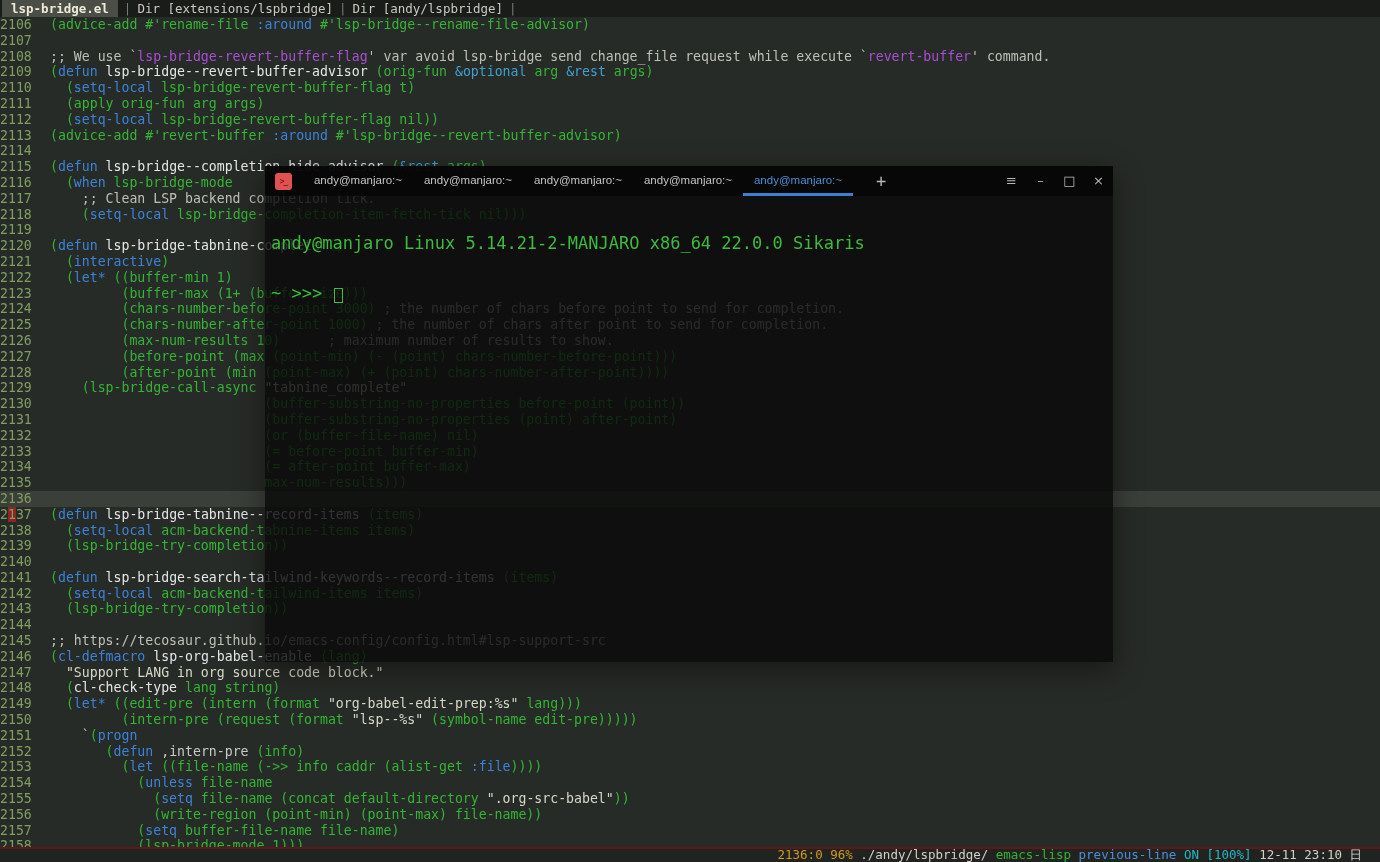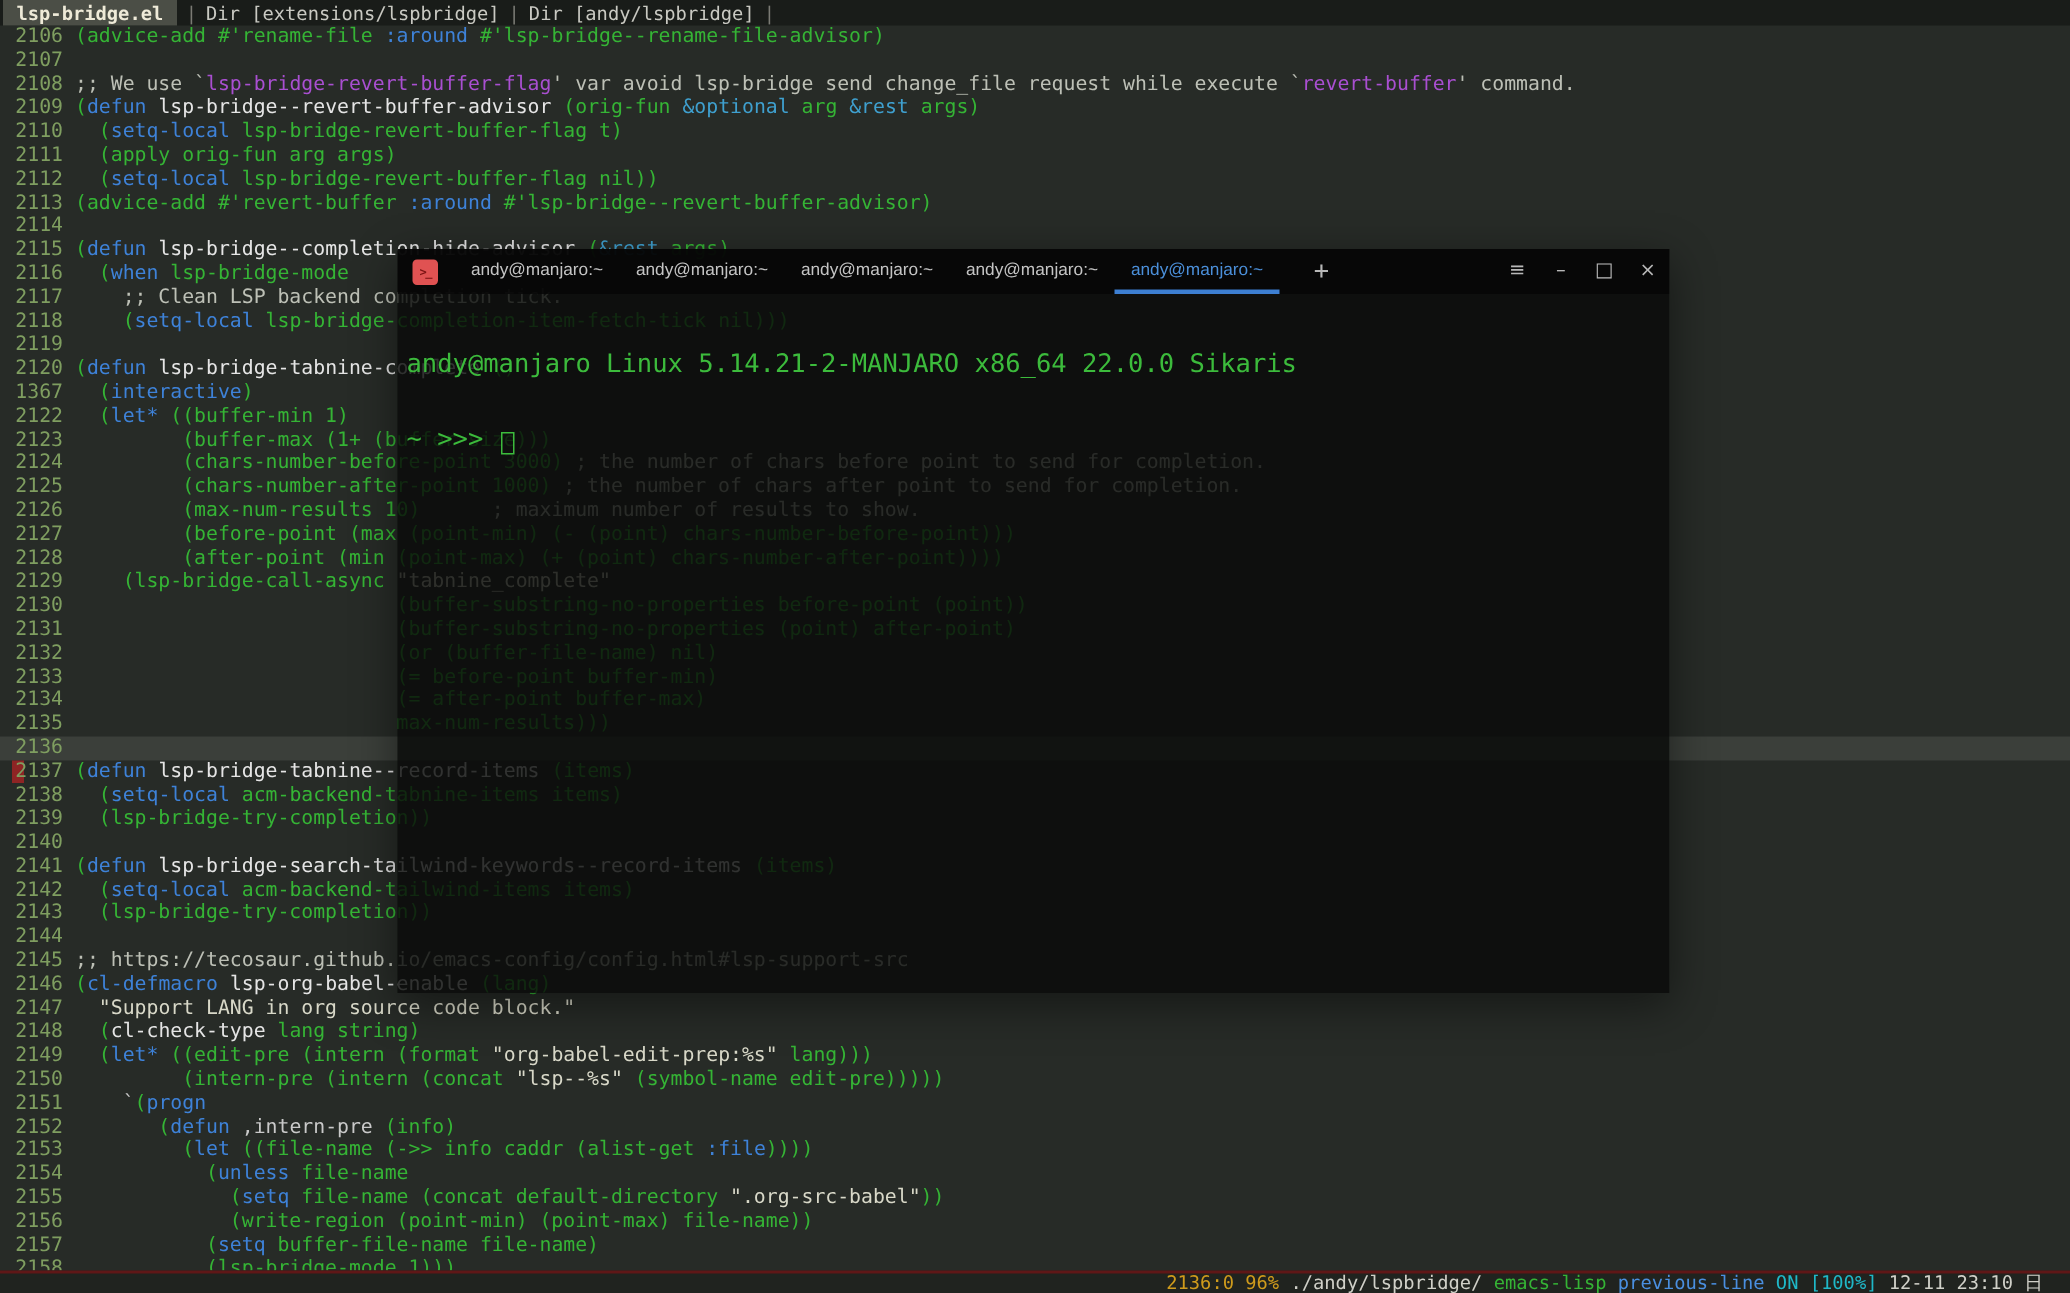--- a/index.html
+++ b/index.html
@@ -11,21 +11,21 @@
           display:flex;align-items:center;font-size:12.5px;line-height:17px;white-space:pre;}
   .buffer-chip{background:#4b4e46;color:#eeead8;font-weight:bold;padding:0 9px;margin-left:2px;height:17px;}
   .hsep{color:#7a7a74;padding:0 6px;}
   .dirtab{color:#c9c9c2;}
 
   
   .editor{position:absolute;top:17px;left:0;width:1380px;height:830px;overflow:hidden;
           font-size:13.2px;line-height:15.8px;}
   .line{display:flex;white-space:pre;height:15.8px;}
   .line.cur{background:#3b3f3a;flex-direction:column;}
-  .ln{flex:none;width:42px;text-align:right;color:#7f9e60;}
+  .ln{flex:none;width:42px;color:#7f9e60;}
   .lc{margin-left:8px;}
   .cursor{display:inline-block;width:8px;height:15px;background:#8e2424;vertical-align:text-bottom;}
   .t-g{color:#35b435;}   
   .t-k{color:#3e82d8;}   
   .t-cy{color:#3fa0cf;}  
   .t-f{color:#e5e5e5;}   
   .t-c{color:#bdc0b6;}   
   .t-p{color:#a94fd1;}   
   .t-s{color:#d8d8c8;}   
   .t-w{color:#c9c9c9;}   
@@ -80,21 +80,21 @@
       <div class="line"><span class="ln">2111</span><span class="lc"><span class="t-g">  (apply orig-fun arg args)</span></span></div>
       <div class="line"><span class="ln">2112</span><span class="lc"><span class="t-g">  (</span><span class="t-k">setq-local</span><span class="t-g"> lsp-bridge-revert-buffer-flag nil))</span></span></div>
       <div class="line"><span class="ln">2113</span><span class="lc"><span class="t-g">(advice-add #'revert-buffer </span><span class="t-k">:around</span><span class="t-g"> #'lsp-bridge--revert-buffer-advisor)</span></span></div>
       <div class="line"><span class="ln">2114</span><span class="lc"></span></div>
       <div class="line"><span class="ln">2115</span><span class="lc"><span class="t-g">(</span><span class="t-k">defun</span><span class="t-g"> </span><span class="t-f">lsp-bridge--completion-hide-advisor</span><span class="t-g"> (</span><span class="t-cy">&amp;rest</span><span class="t-g"> args)</span></span></div>
       <div class="line"><span class="ln">2116</span><span class="lc"><span class="t-g">  (</span><span class="t-k">when</span><span class="t-g"> lsp-bridge-mode</span></span></div>
       <div class="line"><span class="ln">2117</span><span class="lc"><span class="t-c">    ;; Clean LSP backend completion tick.</span></span></div>
       <div class="line"><span class="ln">2118</span><span class="lc"><span class="t-g">    (</span><span class="t-k">setq-local</span><span class="t-g"> lsp-bridge-completion-item-fetch-tick nil)))</span></span></div>
       <div class="line"><span class="ln">2119</span><span class="lc"></span></div>
       <div class="line"><span class="ln">2120</span><span class="lc"><span class="t-g">(</span><span class="t-k">defun</span><span class="t-g"> </span><span class="t-f">lsp-bridge-tabnine-complete</span><span class="t-g"> ()</span></span></div>
-      <div class="line"><span class="ln">1367</span><span class="lc"><span class="t-g">  (</span><span class="t-k">interactive</span><span class="t-g">)</span></span></div>
+      <div class="line"><span class="ln">2121</span><span class="lc"><span class="t-g">  (</span><span class="t-k">interactive</span><span class="t-g">)</span></span></div>
       <div class="line"><span class="ln">2122</span><span class="lc"><span class="t-g">  (</span><span class="t-k">let*</span><span class="t-g"> ((buffer-min 1)</span></span></div>
       <div class="line"><span class="ln">2123</span><span class="lc"><span class="t-g">         (buffer-max (1+ (buffer-size)))</span></span></div>
       <div class="line"><span class="ln">2124</span><span class="lc"><span class="t-g">         (chars-number-before-point 3000) </span><span class="t-c">; the number of chars before point to send for completion.</span></span></div>
       <div class="line"><span class="ln">2125</span><span class="lc"><span class="t-g">         (chars-number-after-point 1000) </span><span class="t-c">; the number of chars after point to send for completion.</span></span></div>
       <div class="line"><span class="ln">2126</span><span class="lc"><span class="t-g">         (max-num-results 10)      </span><span class="t-c">; maximum number of results to show.</span></span></div>
       <div class="line"><span class="ln">2127</span><span class="lc"><span class="t-g">         (before-point (max (point-min) (- (point) chars-number-before-point)))</span></span></div>
       <div class="line"><span class="ln">2128</span><span class="lc"><span class="t-g">         (after-point (min (point-max) (+ (point) chars-number-after-point))))</span></span></div>
       <div class="line"><span class="ln">2129</span><span class="lc"><span class="t-g">    (lsp-bridge-call-async </span><span class="t-s">"tabnine_complete"</span></span></div>
       <div class="line"><span class="ln">2130</span><span class="lc"><span class="t-g">                           (buffer-substring-no-properties before-point (point))</span></span></div>
       <div class="line"><span class="ln">2131</span><span class="lc"><span class="t-g">                           (buffer-substring-no-properties (point) after-point)</span></span></div>
@@ -109,21 +109,21 @@
       <div class="line"><span class="ln">2140</span><span class="lc"></span></div>
       <div class="line"><span class="ln">2141</span><span class="lc"><span class="t-g">(</span><span class="t-k">defun</span><span class="t-g"> </span><span class="t-f">lsp-bridge-search-tailwind-keywords--record-items</span><span class="t-g"> (items)</span></span></div>
       <div class="line"><span class="ln">2142</span><span class="lc"><span class="t-g">  (</span><span class="t-k">setq-local</span><span class="t-g"> acm-backend-tailwind-items items)</span></span></div>
       <div class="line"><span class="ln">2143</span><span class="lc"><span class="t-g">  (lsp-bridge-try-completion))</span></span></div>
       <div class="line"><span class="ln">2144</span><span class="lc"></span></div>
       <div class="line"><span class="ln">2145</span><span class="lc"><span class="t-c">;; https://tecosaur.github.io/emacs-config/config.html#lsp-support-src</span></span></div>
       <div class="line"><span class="ln">2146</span><span class="lc"><span class="t-g">(</span><span class="t-k">cl-defmacro</span><span class="t-g"> </span><span class="t-f">lsp-org-babel-enable</span><span class="t-g"> (lang)</span></span></div>
       <div class="line"><span class="ln">2147</span><span class="lc"><span class="t-g">  </span><span class="t-s">"Support LANG in org source code block."</span></span></div>
       <div class="line"><span class="ln">2148</span><span class="lc"><span class="t-g">  (</span><span class="t-f">cl-check-type</span><span class="t-g"> lang string)</span></span></div>
       <div class="line"><span class="ln">2149</span><span class="lc"><span class="t-g">  (</span><span class="t-k">let*</span><span class="t-g"> ((edit-pre (intern (format </span><span class="t-s">"org-babel-edit-prep:%s"</span><span class="t-g"> lang)))</span></span></div>
-      <div class="line"><span class="ln">2150</span><span class="lc"><span class="t-g">         (intern-pre (intern (concat </span><span class="t-s">"lsp--%s"</span><span class="t-g"> (symbol-name edit-pre)))))</span></span></div>
+      <div class="line"><span class="ln">2150</span><span class="lc"><span class="t-g">         (intern-pre (request (format </span><span class="t-s">"lsp--%s"</span><span class="t-g"> (symbol-name edit-pre)))))</span></span></div>
       <div class="line"><span class="ln">2151</span><span class="lc"><span class="t-g">    </span><span class="t-w">`</span><span class="t-g">(</span><span class="t-k">progn</span></span></div>
       <div class="line"><span class="ln">2152</span><span class="lc"><span class="t-g">       (</span><span class="t-k">defun</span><span class="t-g"> </span><span class="t-w">,intern-pre</span><span class="t-g"> (info)</span></span></div>
       <div class="line"><span class="ln">2153</span><span class="lc"><span class="t-g">         (</span><span class="t-k">let</span><span class="t-g"> ((file-name (-&gt;&gt; info caddr (alist-get </span><span class="t-k">:file</span><span class="t-g">))))</span></span></div>
       <div class="line"><span class="ln">2154</span><span class="lc"><span class="t-g">           (</span><span class="t-k">unless</span><span class="t-g"> file-name</span></span></div>
       <div class="line"><span class="ln">2155</span><span class="lc"><span class="t-g">             (</span><span class="t-k">setq</span><span class="t-g"> file-name (concat default-directory </span><span class="t-s">".org-src-babel"</span><span class="t-g">))</span></span></div>
       <div class="line"><span class="ln">2156</span><span class="lc"><span class="t-g">             (write-region (point-min) (point-max) file-name))</span></span></div>
       <div class="line"><span class="ln">2157</span><span class="lc"><span class="t-g">           (</span><span class="t-k">setq</span><span class="t-g"> buffer-file-name file-name)</span></span></div>
       <div class="line"><span class="ln">2158</span><span class="lc"><span class="t-g">           (lsp-bridge-mode 1)))</span></span></div>
     </div>
 

